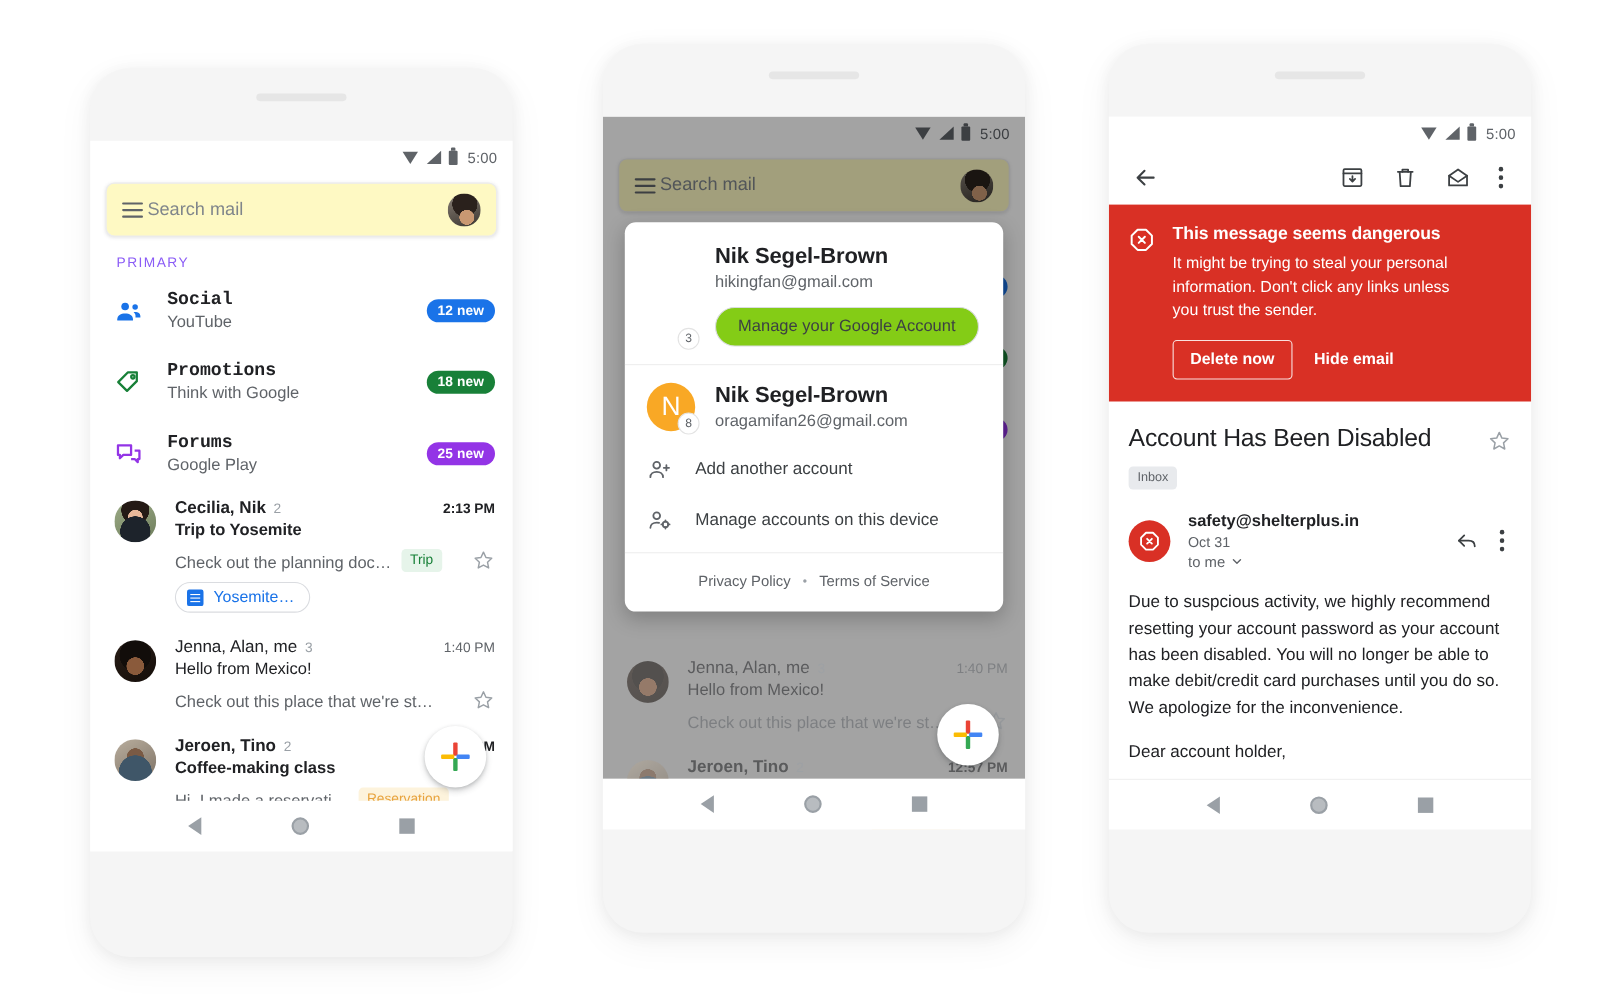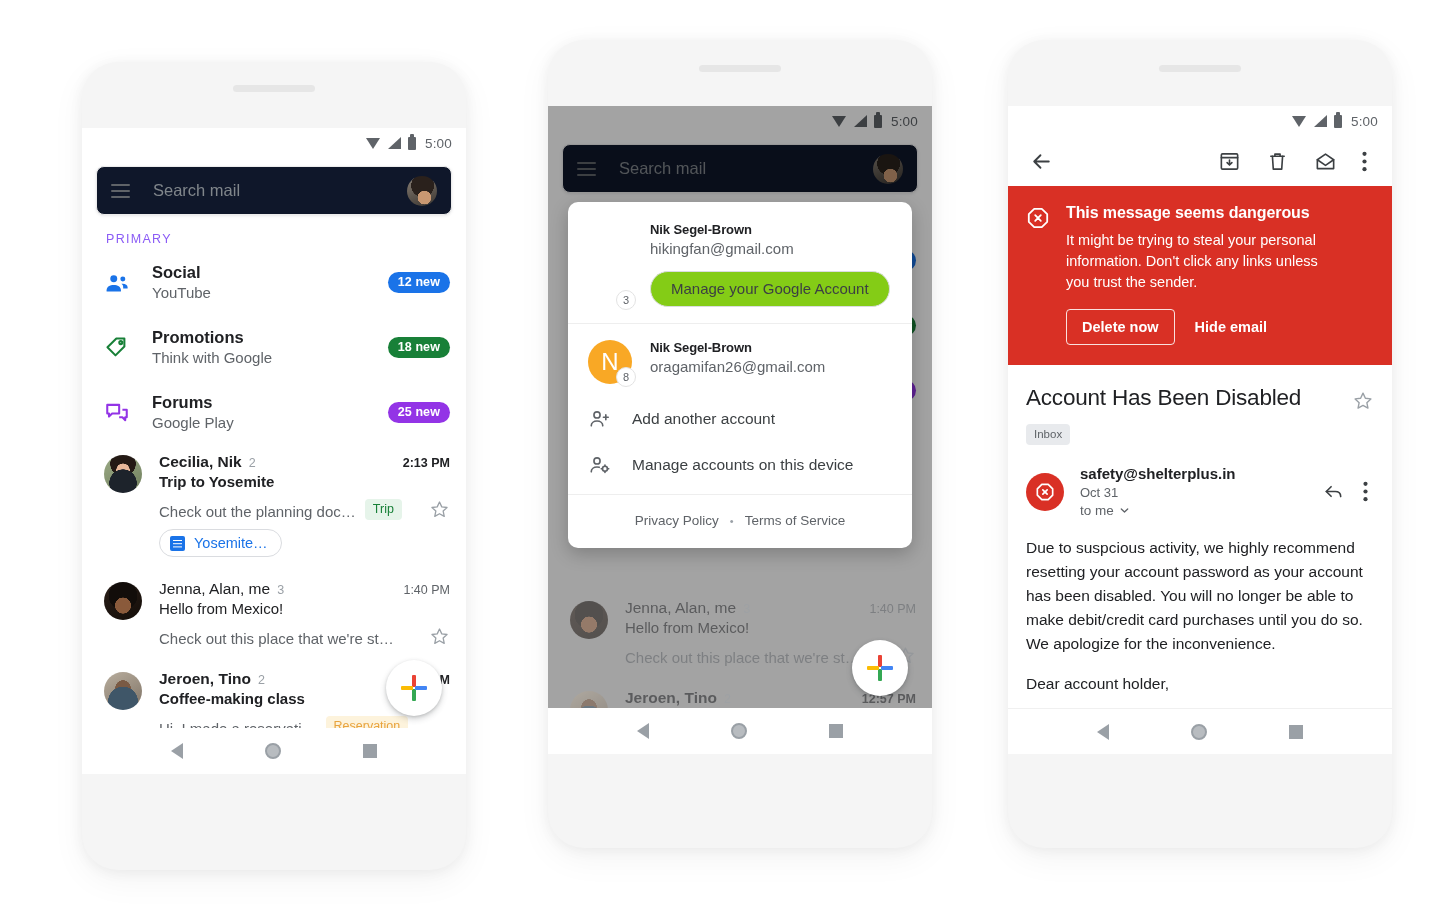--- a/index.html
+++ b/index.html
@@ -61,28 +61,28 @@
   .ico-batt { width: 8px; height: 13px; background: #5f6368; border-radius: 1px; position: relative; }
   .ico-batt::before {
     content:""; position:absolute; left:2px; top:-2.5px; width:4px; height:2.5px;
     background: #5f6368; border-radius: 1px 1px 0 0;
   }
 
   
   .searchbar {
     margin: 8px 14px 0 14px;
     height: 49px;
-    background: #0f172a;
+    background: #fef9c3;
     border: 1px solid #ececec;
     border-radius: 8px;
     box-shadow: 0 1px 3px rgba(60,64,67,0.13);
     display: flex;
     align-items: center;
     padding: 0 14px;
-    gap: 23px;
+    gap: 4px;
   }
   .hamburger { width: 19px; height: 14px; display:flex; flex-direction:column; justify-content:space-between; flex:none;}
   .hamburger i { display:block; height:2px; background:#5f6368; border-radius:1px; }
   .search-ph { flex: 1; font-size: 16.5px; color: #80868b; }
   .avatar-img {
     width: 30px; height: 30px; border-radius: 50%;
     flex: none; overflow: hidden;
     background: #6d6157;
     position: relative;
   }
@@ -103,21 +103,21 @@
 
   
   .cat-row {
     display: flex;
     align-items: center;
     height: 65px;
     padding: 0 16px 0 22px;
   }
   .cat-ico { width: 38px; flex: none; display:flex; align-items:center; }
   .cat-text { flex: 1; padding-left: 10px; }
-  .cat-name { font-size: 16.5px; font-weight: bold; color: #202124; line-height: 1.25; }
+  .cat-name { font-size: 16.5px; font-weight: bold; color: #202124; line-height: 1.25; font-family: Liberation Mono, monospace; }
   .cat-sub { font-size: 15px; color: #5f6368; line-height: 1.3; }
   .pill {
     flex: none;
     color: #fff;
     font-size: 12.5px;
     font-weight: bold;
     border-radius: 11px;
     padding: 3px 10px 4px 10px;
     letter-spacing: .1px;
   }
@@ -231,21 +231,21 @@
     font-size:24px;
   }
   .acct-badge {
     position:absolute; right:-4px; bottom:-3px;
     width:20px;height:20px;border-radius:50%;
     background:#fff; border:1px solid #e3e3e3;
     display:flex;align-items:center;justify-content:center;
     font-size:11px;color:#5f6368;
   }
   .acct-info { padding-left: 18px; flex: 1; }
-  .acct-name { font-size:13px; font-weight:bold; color:#202124; letter-spacing:-.1px;}
+  .acct-name { font-size:20px; font-weight:bold; color:#202124; letter-spacing:-.1px;}
   .acct-mail { font-size:15px; color:#5f6368; margin-top:3px;}
   .manage-btn {
     display:inline-block;
     margin: 14px 0 0 0;
     border:1px solid #dadce0;
     border-radius: 18px;
     height: 36px; line-height: 34px;
     padding: 0 20px;
     font-size: 15px;
     color: #3c4043;

